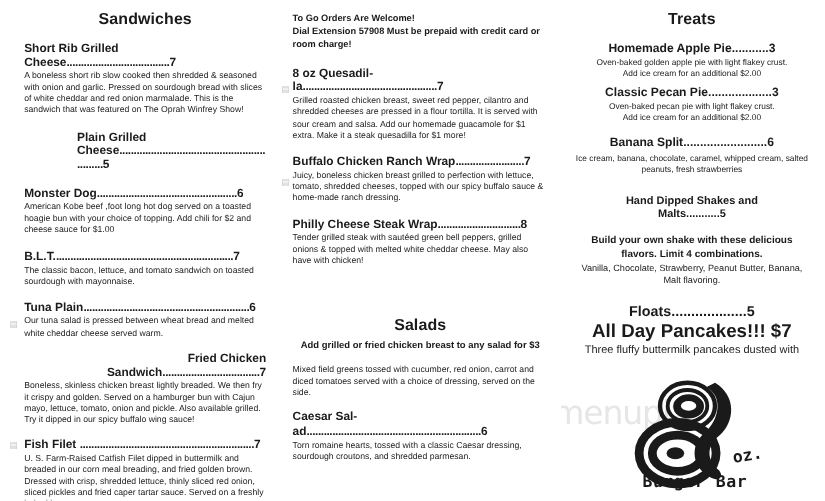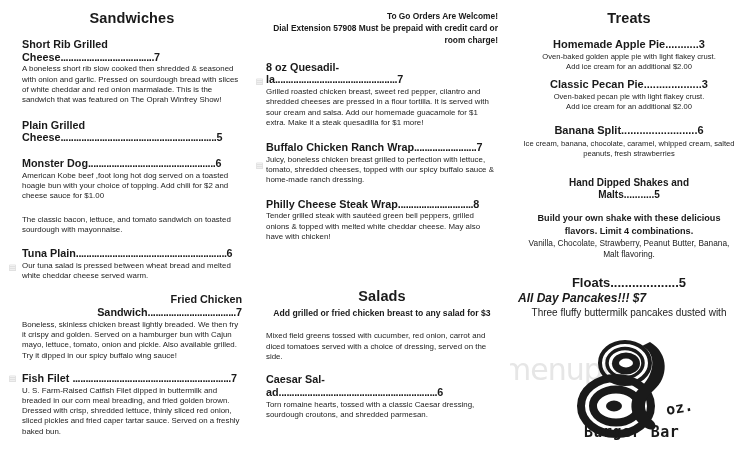--- a/index.html
+++ b/index.html
@@ -53,21 +53,21 @@
     font-weight: bold;
     text-align: center;
     margin: -8px 0 10px 0;
     line-height: 1.3;
   }
 
   
   .notice {
     font-size: 8.4px;
     font-weight: bold;
-    text-align: right;
+    text-align: left;
     line-height: 1.45;
     margin: 2px 0 14px 0;
   }
 
   
   .item {
     margin-bottom: 9px;
     position: relative;
   }
   .item-name {
@@ -151,24 +151,24 @@
     text-align: center;
     margin: 15px 0 1px 0;
   }
   .floats-desc {
     font-size: 8px;
     text-align: center;
     margin: 0 0 2px 0;
     color: #232323;
   }
   .pancakes-title {
-    font-size: 12px;
-    font-weight: bold;
+    font-size: 17px;
+    font-weight: bold;
+    text-align: center;
     margin: 1px 0 1px 0;
-    font-style: italic;
   }
   .pancakes-desc {
     font-size: 10px;
     text-align: center;
     line-height: 1.32;
     color: #232323;
     margin: 0;
   }
 
   
@@ -201,30 +201,31 @@
 <div class="menu-page">
 
   <div class="col col-left">
     <div class="section-title">Sandwiches</div>
 
     <div class="item">
       <div class="item-name"><span>Short Rib Grilled Cheese</span><span class="leader">....................................</span><span>7</span></div>
       <div class="item-desc">A boneless short rib slow cooked  then shredded &amp; seasoned with onion and garlic. Pressed on  sourdough bread with slices of white cheddar  and red onion marmalade. This is the sandwich that was featured on The Oprah Winfrey Show!</div>
     </div>
 
-    <div class="item" style="margin-top:13px;margin-bottom:13px;">
+    <div class="item" style="margin-top:13px;margin-bottom:13px;margin-left:48px;">
       <div class="item-name"><span>Plain Grilled Cheese</span><span class="leader">............................................................</span><span>5</span></div>
     </div>
 
     <div class="item">
       <div class="item-name"><span>Monster Dog</span><span class="leader">.................................................</span><span>6</span></div>
       <div class="item-desc">American Kobe beef ,foot long hot dog served on a toasted hoagie bun with your choice of topping. Add chili for $2 and cheese sauce for $1.00</div>
     </div>
 
     <div class="item" style="margin-top:13px;">
+      <div class="item-name"><span>B.L.T.</span><span class="leader">..............................................................</span><span>7</span></div>
       <div class="item-desc">The classic bacon, lettuce, and tomato sandwich on toasted sourdough with mayonnaise.</div>
     </div>
 
     <div class="item" style="margin-top:12px;">
       <span class="gutter-icon" style="top:16px;">▤</span>
       <div class="item-name"><span>Tuna Plain</span><span class="leader">..........................................................</span><span>6</span></div>
       <div class="item-desc">Our tuna salad is pressed between wheat bread and melted white cheddar  cheese served warm.</div>
     </div>
 
     <div class="item indent" style="margin-top:12px;">

